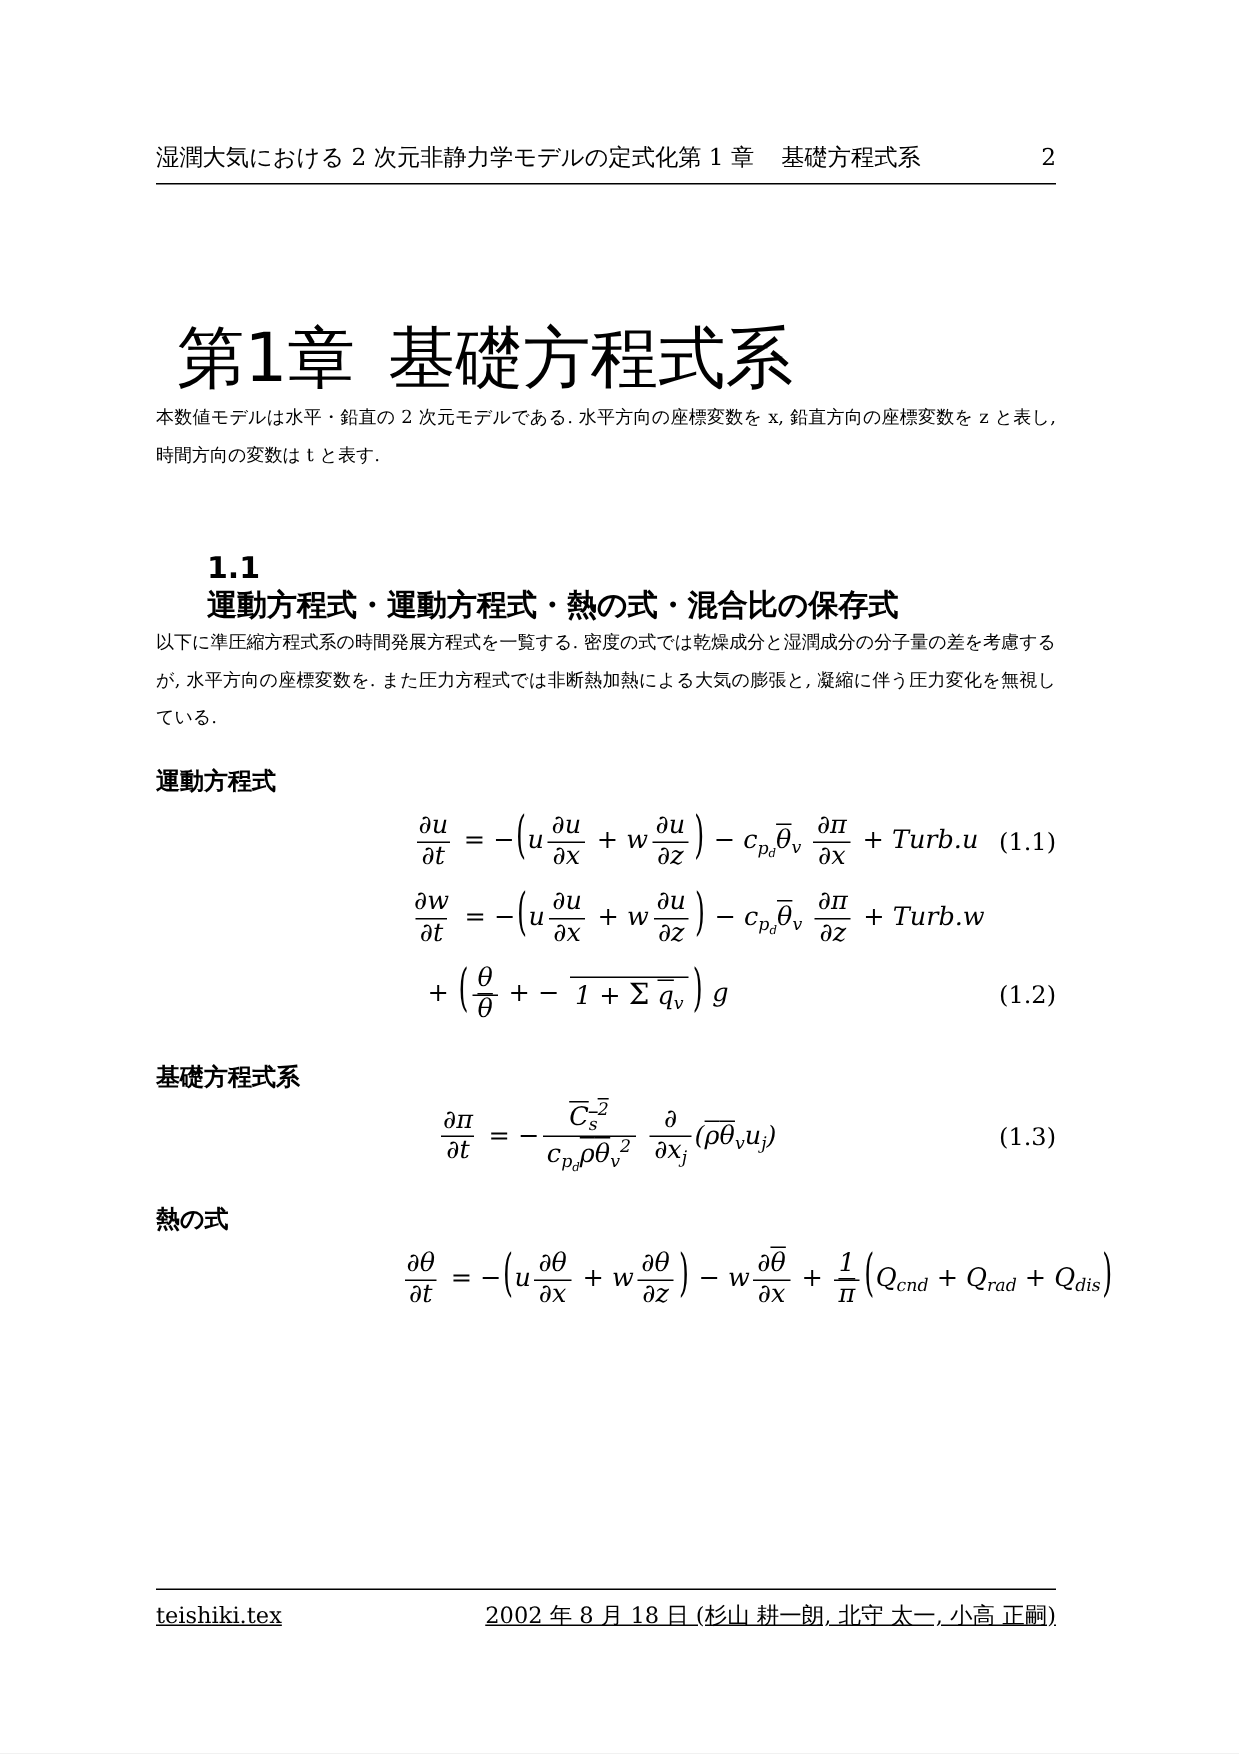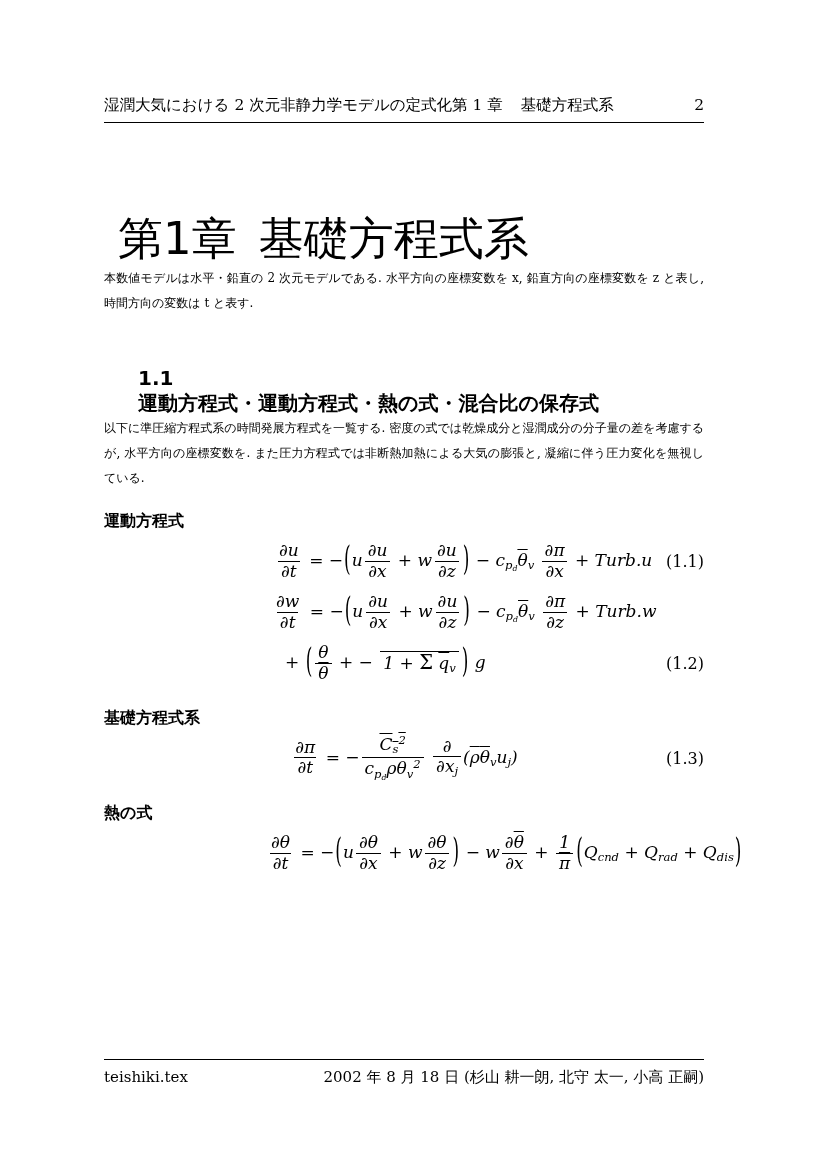--- a/index.html
+++ b/index.html
@@ -77,21 +77,21 @@
     display:inline-block;font-style:normal;
     transform:scaleY(2.0);transform-origin:50% 60%;
     padding:0 1px;font-weight:300;
   }
   
   .pagefooter{
     position:absolute;top:1059px;left:104px;width:600px;
     border-top:1.2px solid #000;
     padding-top:8px;
     display:flex;justify-content:space-between;align-items:baseline;
-    font-size:15px;white-space:nowrap;
+    font-size:15px;white-space:nowrap;text-decoration:underline;
   }
 </style>
 </head>
 <body>
 
 <div class="page">
 
   <div class="pageheader">
     <span>湿潤大気における 2 次元非静力学モデルの定式化第 1 章</span>
     <span class="sectionmark">基礎方程式系</span>

